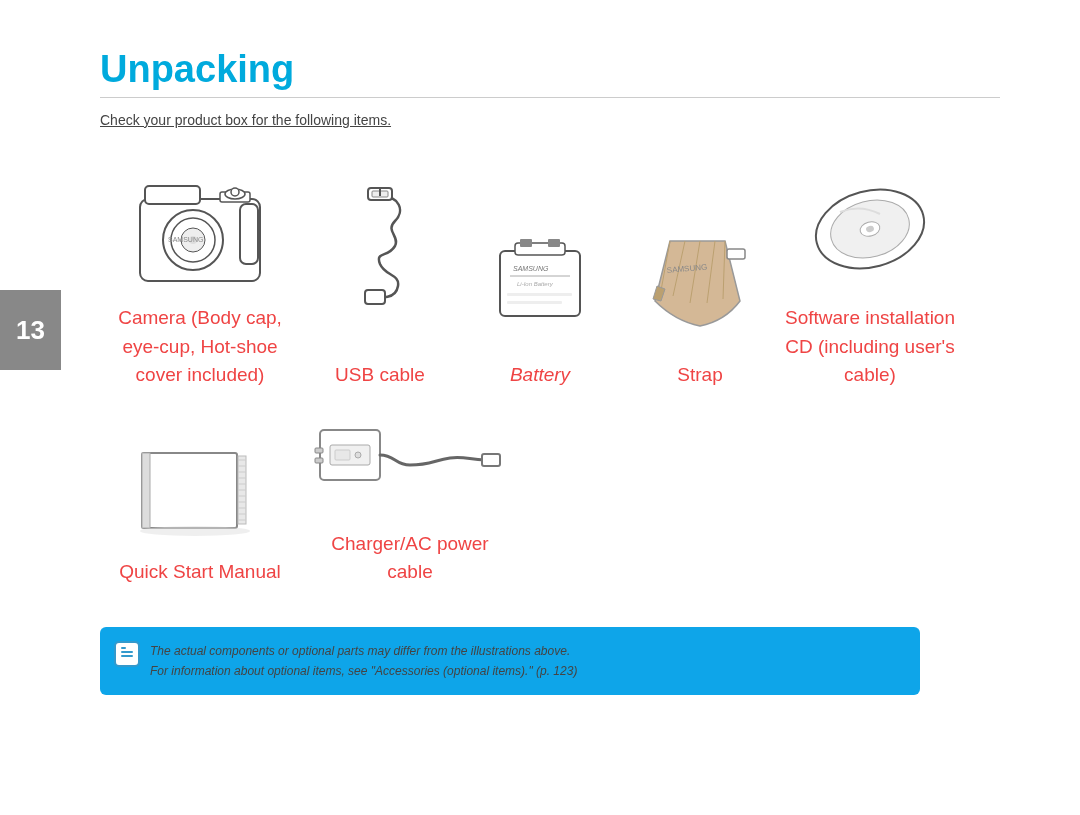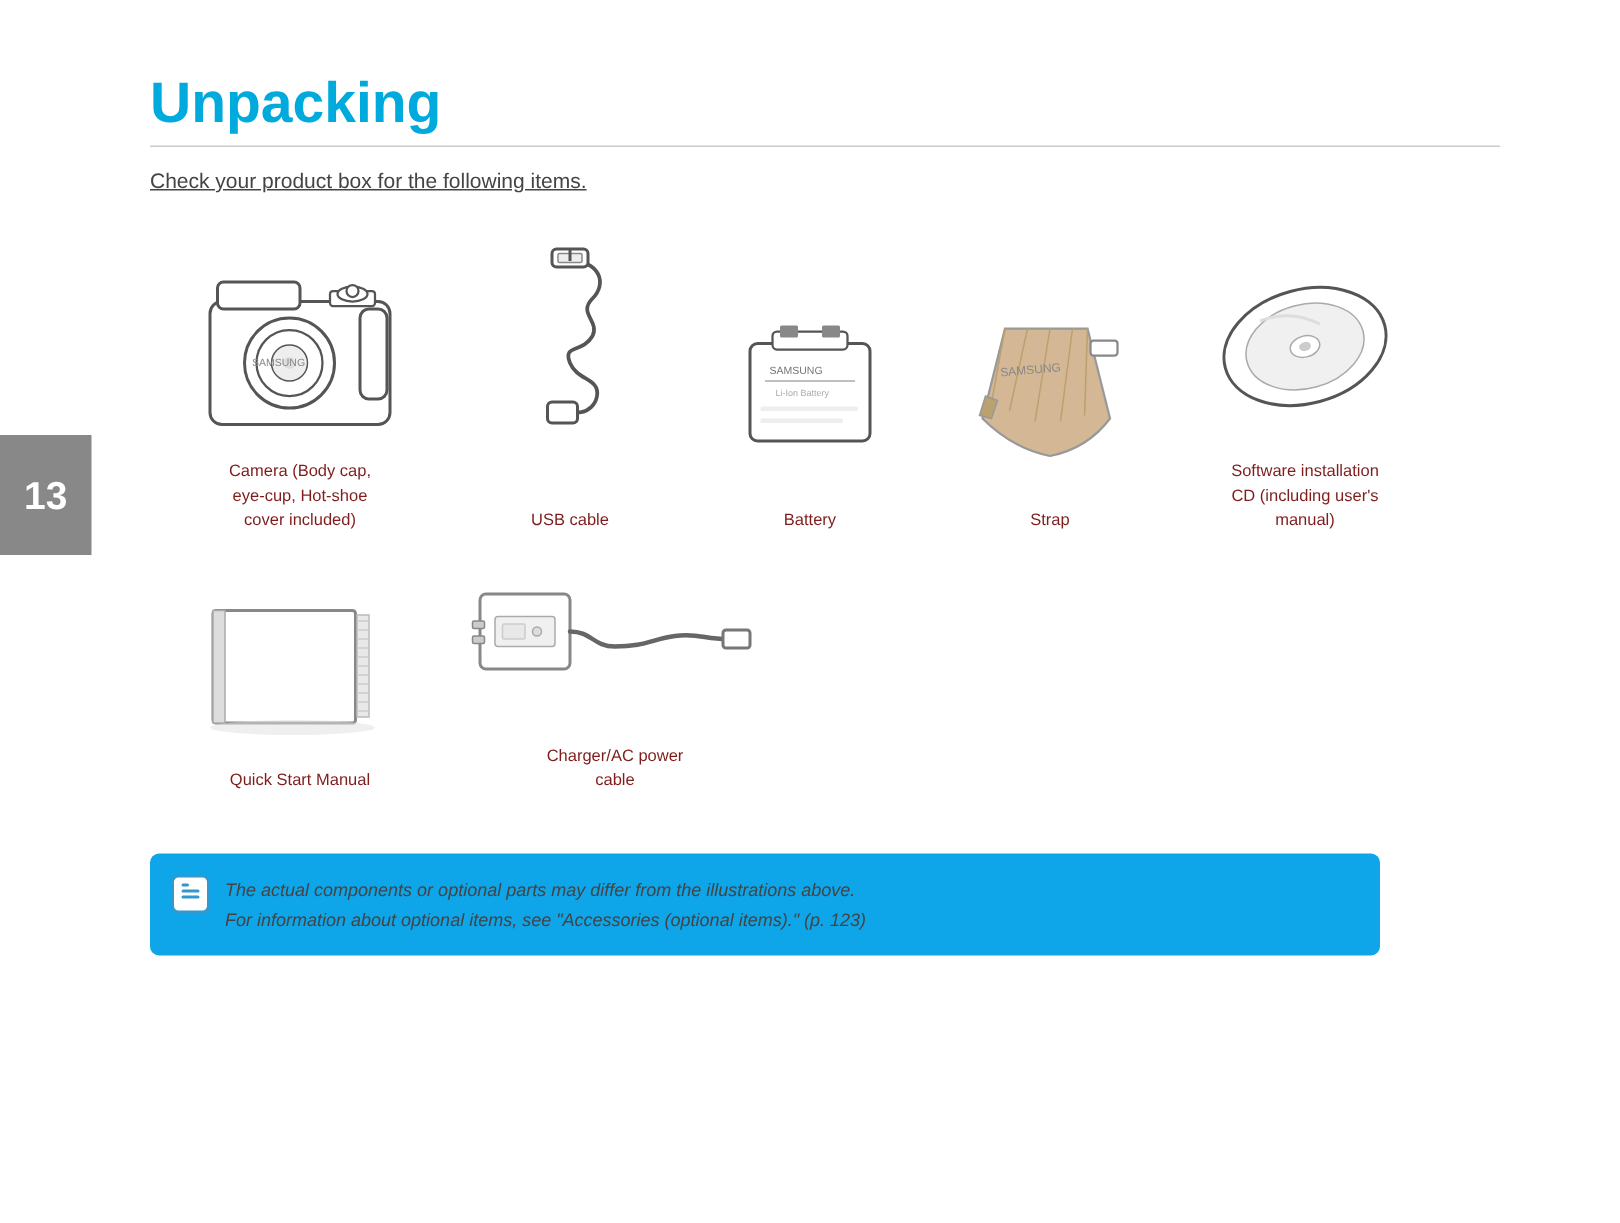--- a/index.html
+++ b/index.html
@@ -70,30 +70,30 @@
     }
 
     .item-img {
       margin-bottom: 10px;
       display: flex;
       align-items: center;
       justify-content: center;
     }
 
     .item-label {
-      font-size: 11px;
-      color: #7f1d1d;
+      font-size: 19px;
+      color: #ef4444;
       line-height: 1.5;
       text-align: center;
     }
 
     
     .camera-item { width: 200px; }
     .usb-item { width: 160px; gap: 35px; }
-    .battery-item { width: 160px; }
+    .battery-item { width: 160px; font-style: italic; }
     .strap-item { width: 160px; }
     .software-item { width: 180px; justify-content: flex-end; }
 
     
     .row2 {
       display: flex;
       align-items: flex-end;
       gap: 0;
       margin-top: 20px;
     }
@@ -251,21 +251,21 @@
           <ellipse cx="65" cy="65" rx="40" ry="28" fill="#f0f0f0" stroke="#aaa" stroke-width="1" transform="rotate(-15,65,65)"></ellipse>
           <ellipse cx="65" cy="65" rx="10" ry="7" fill="white" stroke="#aaa" stroke-width="1" transform="rotate(-15,65,65)"></ellipse>
           <ellipse cx="65" cy="65" rx="4" ry="3" fill="#ccc" transform="rotate(-15,65,65)"></ellipse>
 
           <path d="M35,48 Q55,40 75,50" fill="none" stroke="#ddd" stroke-width="2"></path>
         </svg>
       </div>
       <div class="item-label">
         <span>Software installation</span><br>
         <span>CD (including user's</span><br>
-        <span>manual)</span>
+        <span>cable)</span>
       </div>
     </div>
 
   </div>
 
   <div class="row2">
 
     <div class="item quickstart-item">
       <div class="item-img">
         <svg width="140" height="110" viewBox="0 0 140 110">

